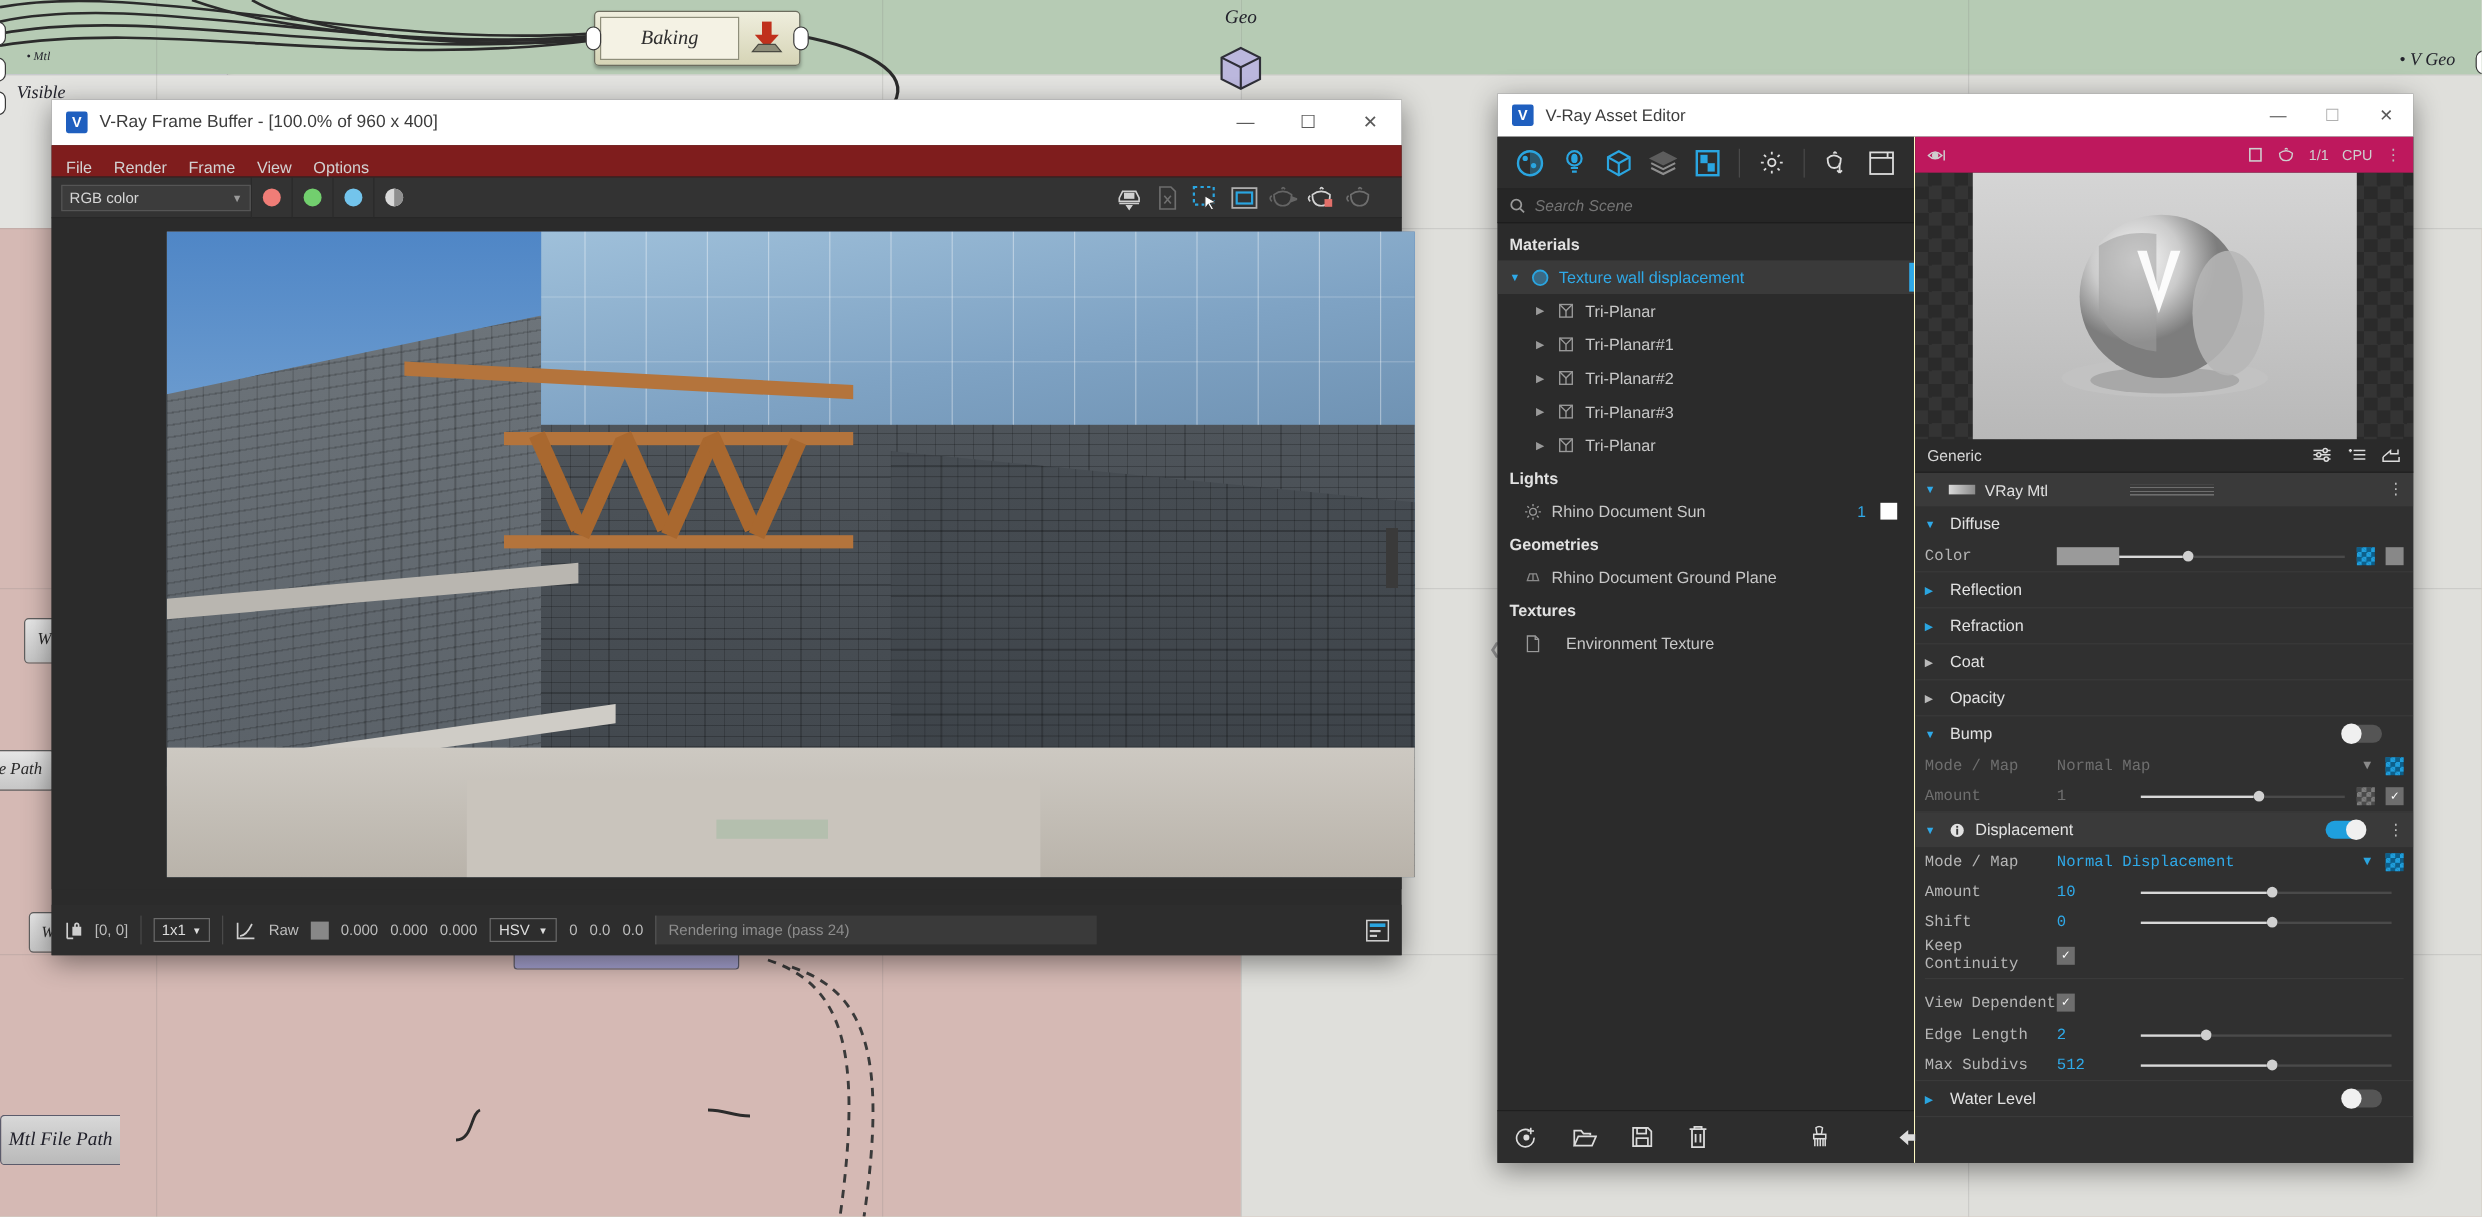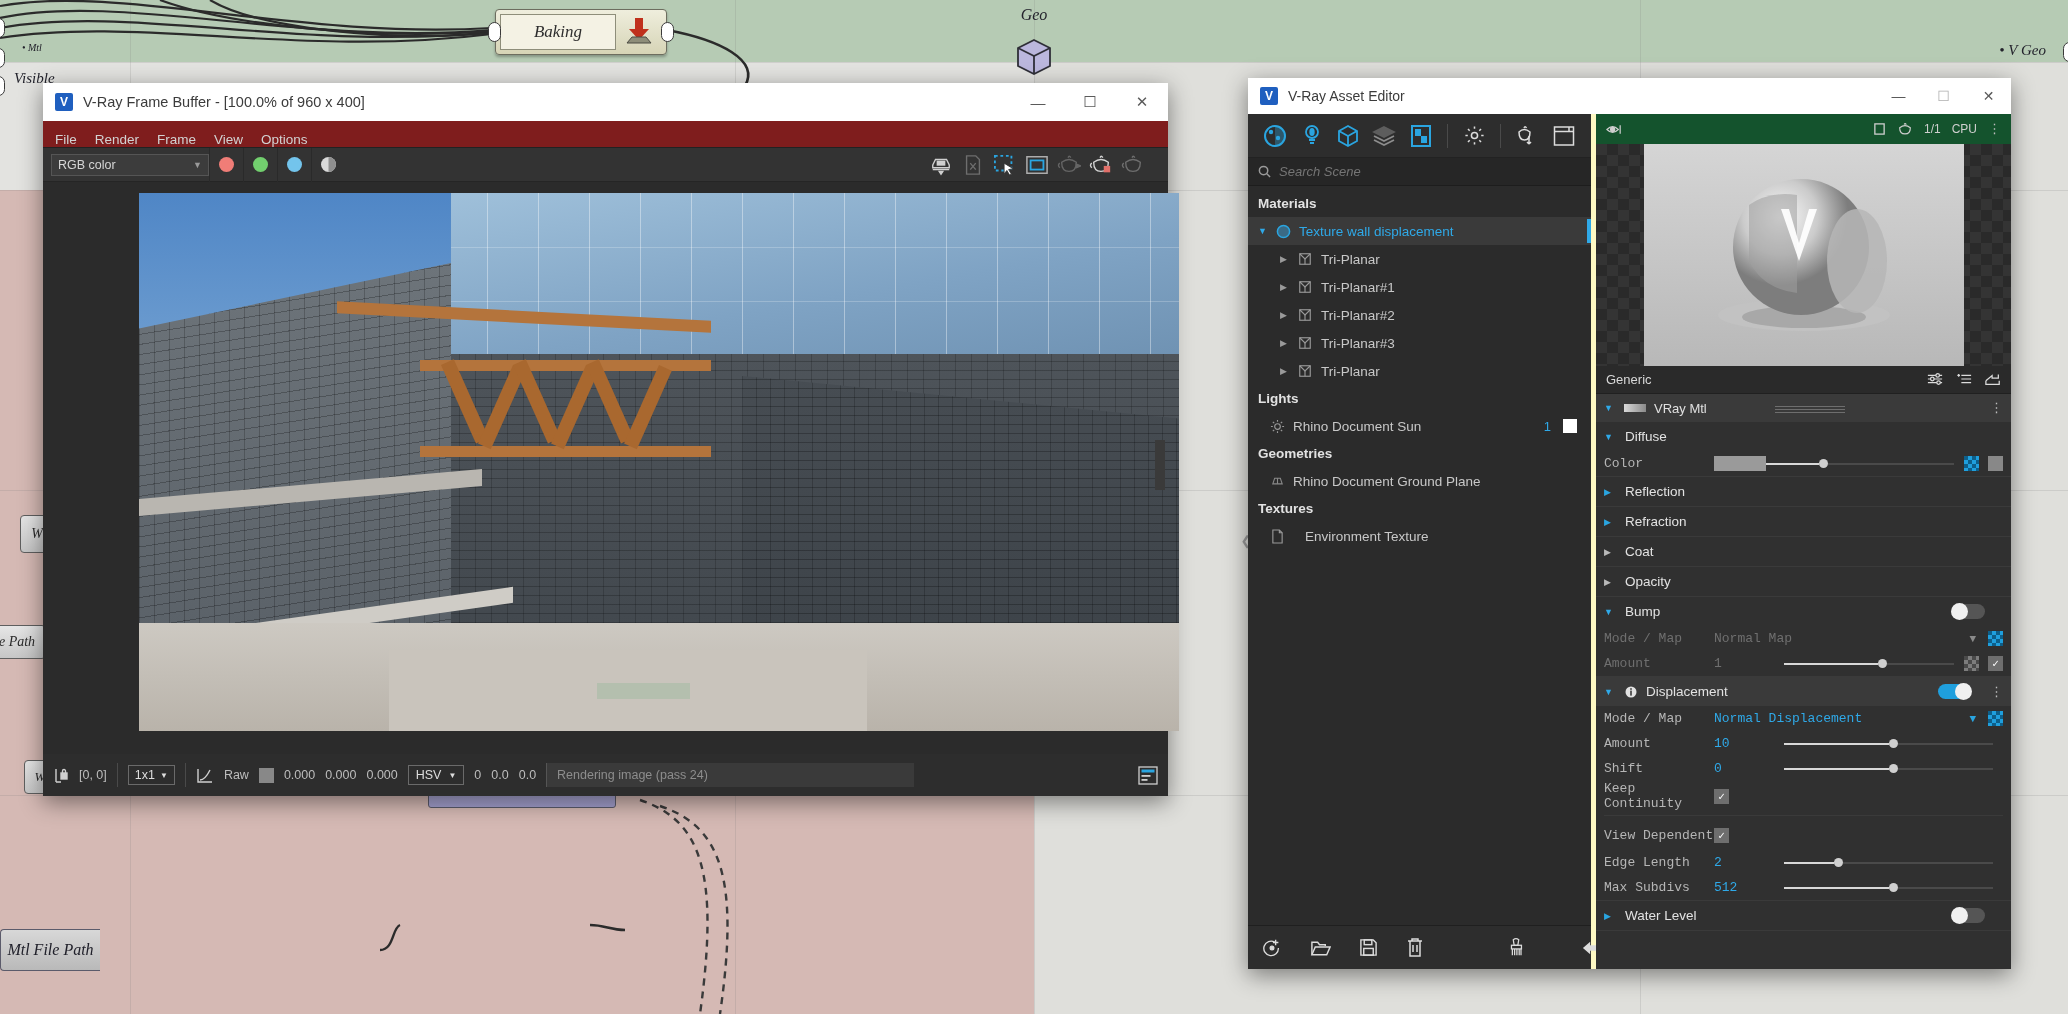--- a/index.html
+++ b/index.html
@@ -196,21 +196,21 @@
   
   #ae {
     position:absolute; left:1248px; top:78px; width:763px; height:891px;
     background:#2b2b2b; box-shadow:0 6px 22px rgba(0,0,0,0.45);
     display:flex; flex-direction:column;
   }
   #ae-title { height:36px; background:#fff; display:flex; align-items:center; padding-left:12px; color:#3c3c3c; font-size:14px; }
   #ae-title .wbtns { margin-left:auto; display:flex; height:100%; }
   #ae-title .wbtn { width:45px; height:100%; display:flex; align-items:center; justify-content:center; color:#5a5a5a; font-size:14px;}
   #ae-body { flex:1; display:flex; min-height:0; }
-  #ae-left { width:348px; background:#2b2b2b; display:flex; flex-direction:column; border-right:5px solid #fef9c3;}
+  #ae-left { width:348px; background:#2b2b2b; display:flex; flex-direction:column; border-right:1px solid #fef9c3;}
   #ae-right { flex:1; background:#303030; display:flex; flex-direction:column; min-width:0;}
 
   #ae-tools { height:44px; background:#2d2d2d; display:flex; align-items:center; padding:0 10px; gap:2px; border-bottom:1px solid #222;}
   .ae-tool { width:36px; height:34px; display:flex; align-items:center; justify-content:center; }
   .ae-div { width:1px; height:24px; background:#4a4a4a; margin:0 7px; }
 
   #ae-search { height:28px; background:#262626; display:flex; align-items:center; gap:8px; padding:0 10px; border-bottom:1px solid #1d1d1d;}
   #ae-search input { background:transparent; border:none; outline:none; color:#9a9a9a; font-style:italic; font-size:13px; font-family:"Liberation Sans",sans-serif; width:100%;}
   #ae-tree { flex:1; overflow:hidden; padding-top:4px; }
   .tree-header { color:#e2e2e2; font-size:13.5px; font-weight:bold; padding:6px 0 6px 10px; }
@@ -220,21 +220,21 @@
   .tri { width:14px; color:#9a9a9a; font-size:9px; }
   .tri.open { color:#2fa9e8; }
   .tree-ico { width:22px; display:flex; align-items:center; justify-content:center; }
   .tree-count { margin-left:auto; color:#2fa9e8; font-size:13px; padding-right:12px;}
   .tree-swatch { width:14px; height:14px; background:#fff; margin-right:14px;}
 
   #ae-footer { height:44px; background:#2d2d2d; display:flex; align-items:center; padding:0 14px; gap:28px; border-top:1px solid #1f1f1f;}
   #ae-footer .spacer { flex:1; }
 
   
-  #ae-prevbar { height:30px; background:#14532d; display:flex; align-items:center; padding:0 10px; gap:9px; color:#cfcfcf; font-size:12px;}
+  #ae-prevbar { height:30px; background:#be185d; display:flex; align-items:center; padding:0 10px; gap:9px; color:#cfcfcf; font-size:12px;}
   #ae-prevbar .right { margin-left:auto; display:flex; align-items:center; gap:11px; }
   #ae-preview { height:222px; background:
       repeating-conic-gradient(#2a2a2a 0% 25%, #343434 0% 50%) 0 0/22px 22px;
       position:relative; }
   #ae-preview .sphere-wrap { position:absolute; left:50%; top:0; transform:translateX(-50%); width:320px; height:100%;
       background:linear-gradient(#d5d5d5,#b8b8b8); display:flex; align-items:center; justify-content:center;}
   #ae-params-head { height:28px; background:#2a2a2a; display:flex; align-items:center; padding:0 10px; color:#d8d8d8; font-size:13px; border-bottom:1px solid #202020;}
   #ae-params-head .icons { margin-left:auto; display:flex; gap:13px; }
   #ae-params { flex:1; overflow:hidden; }
 

